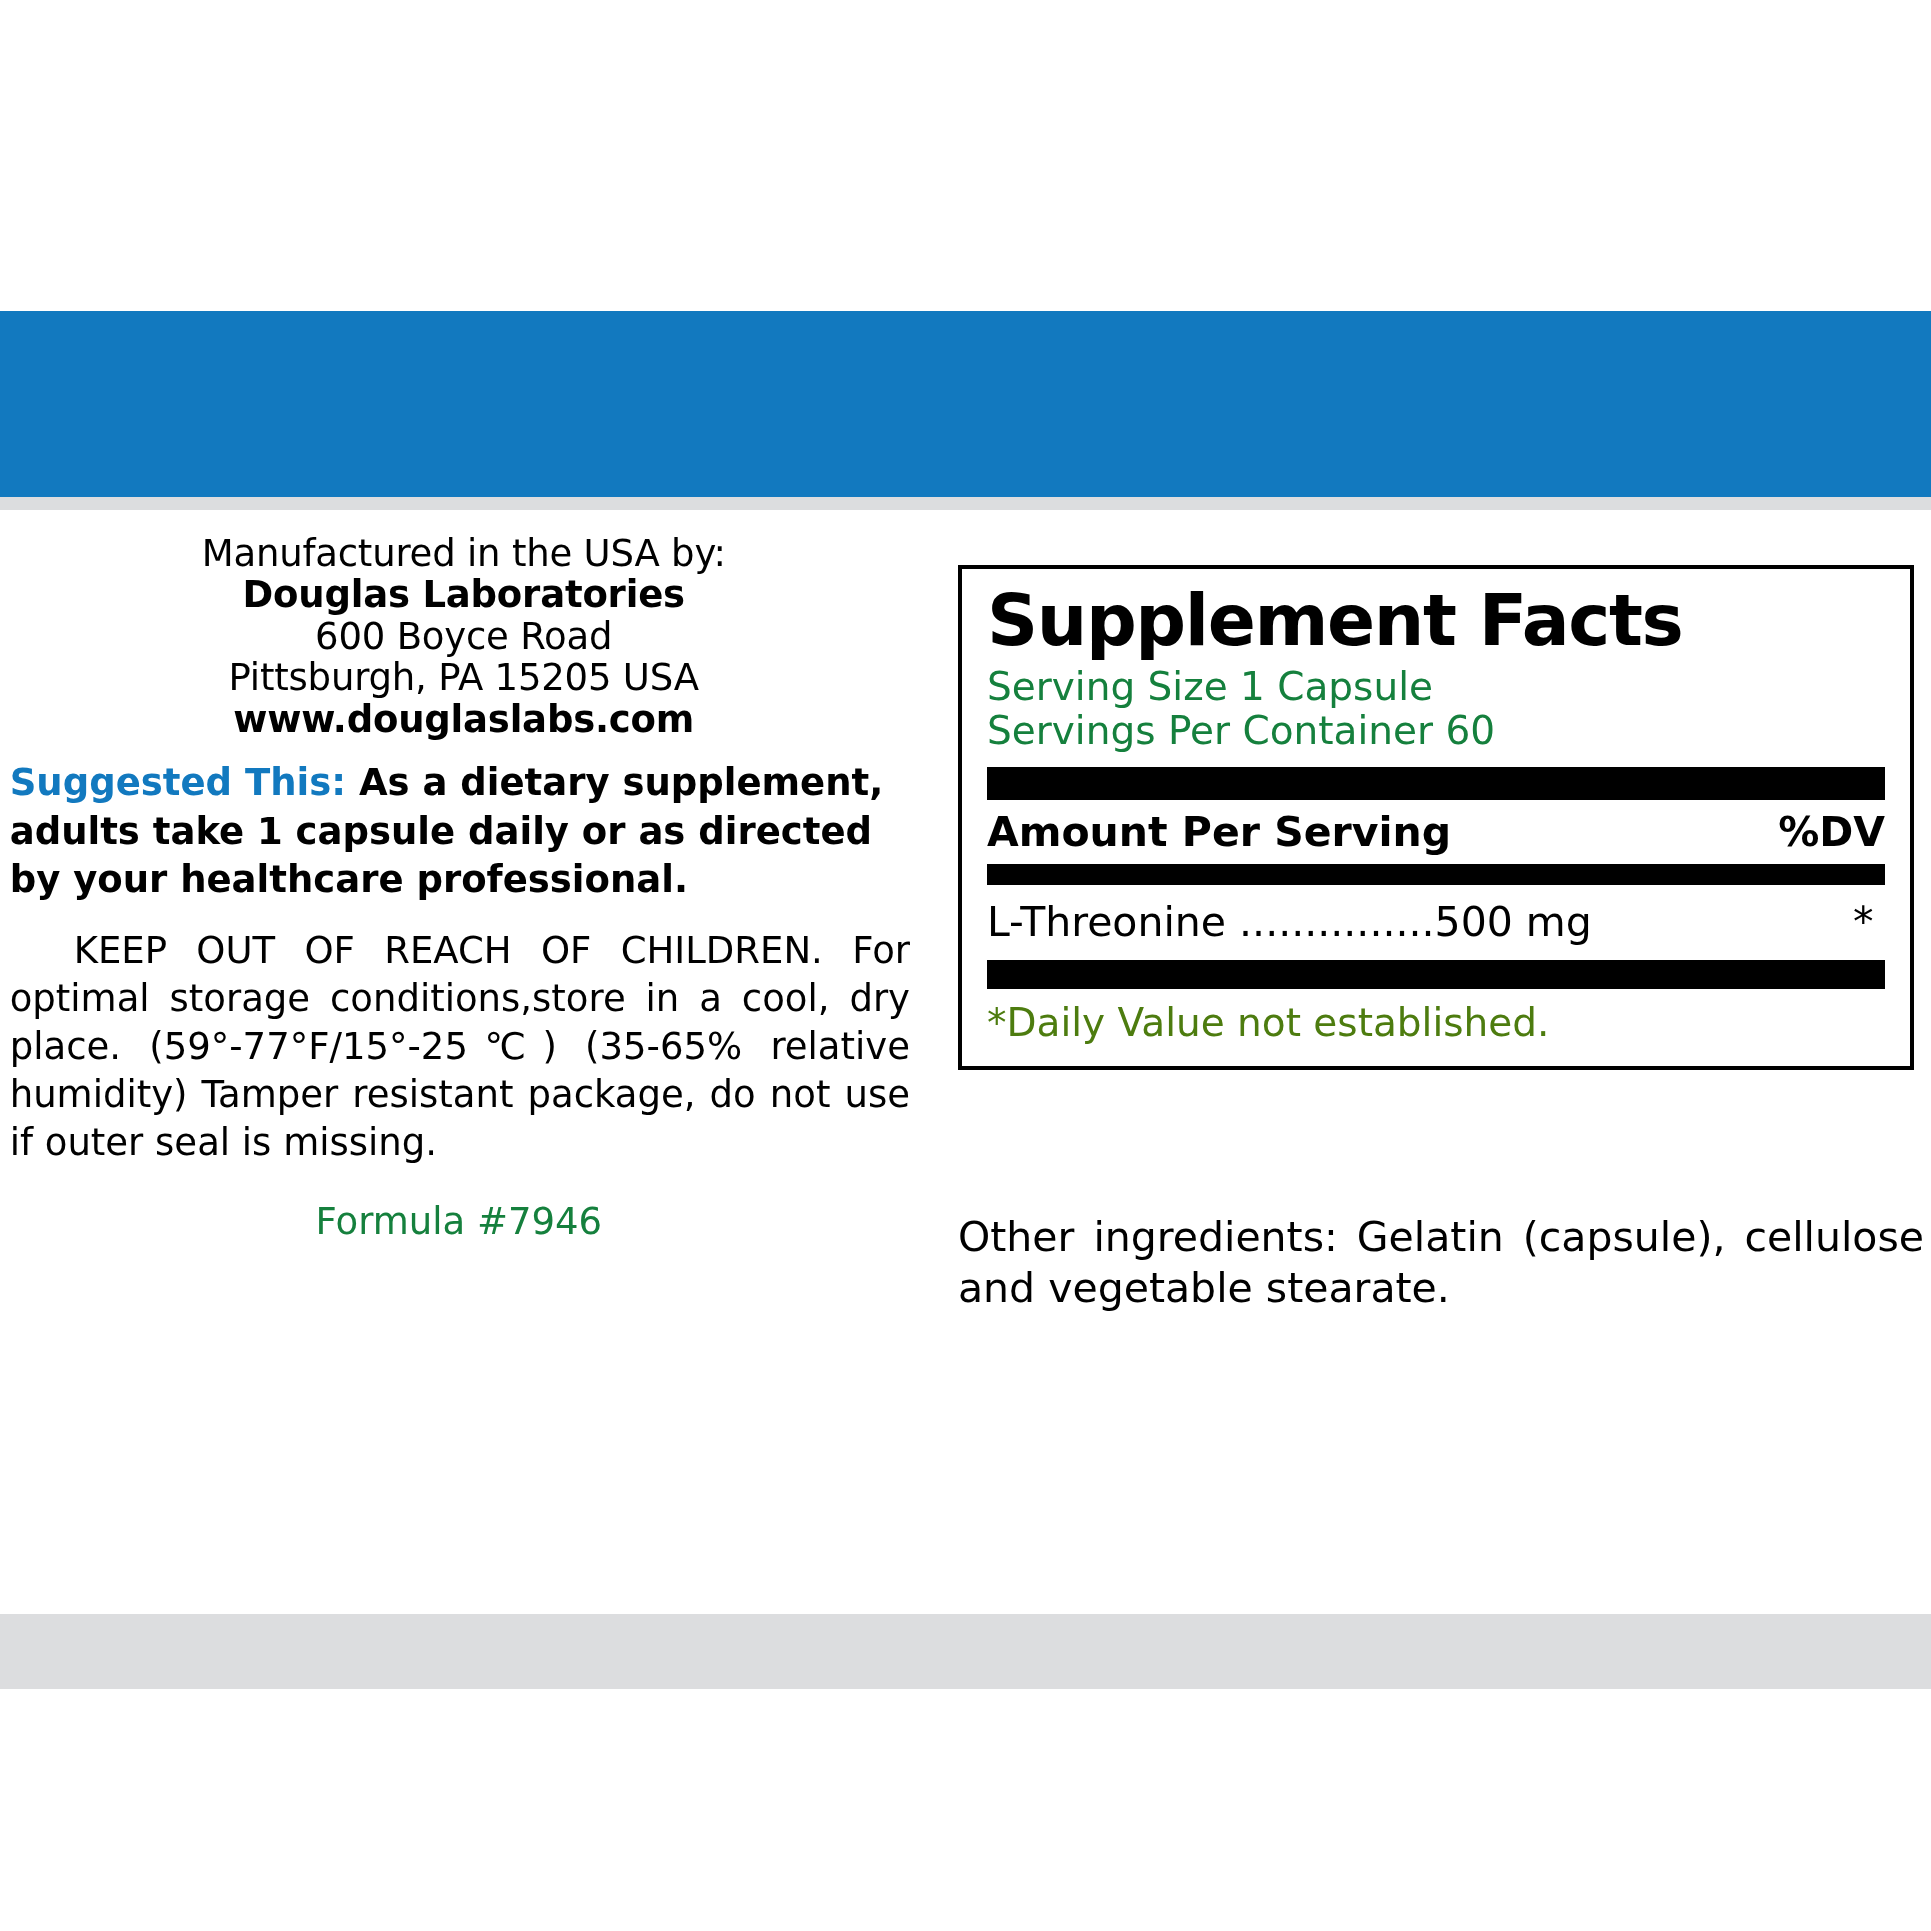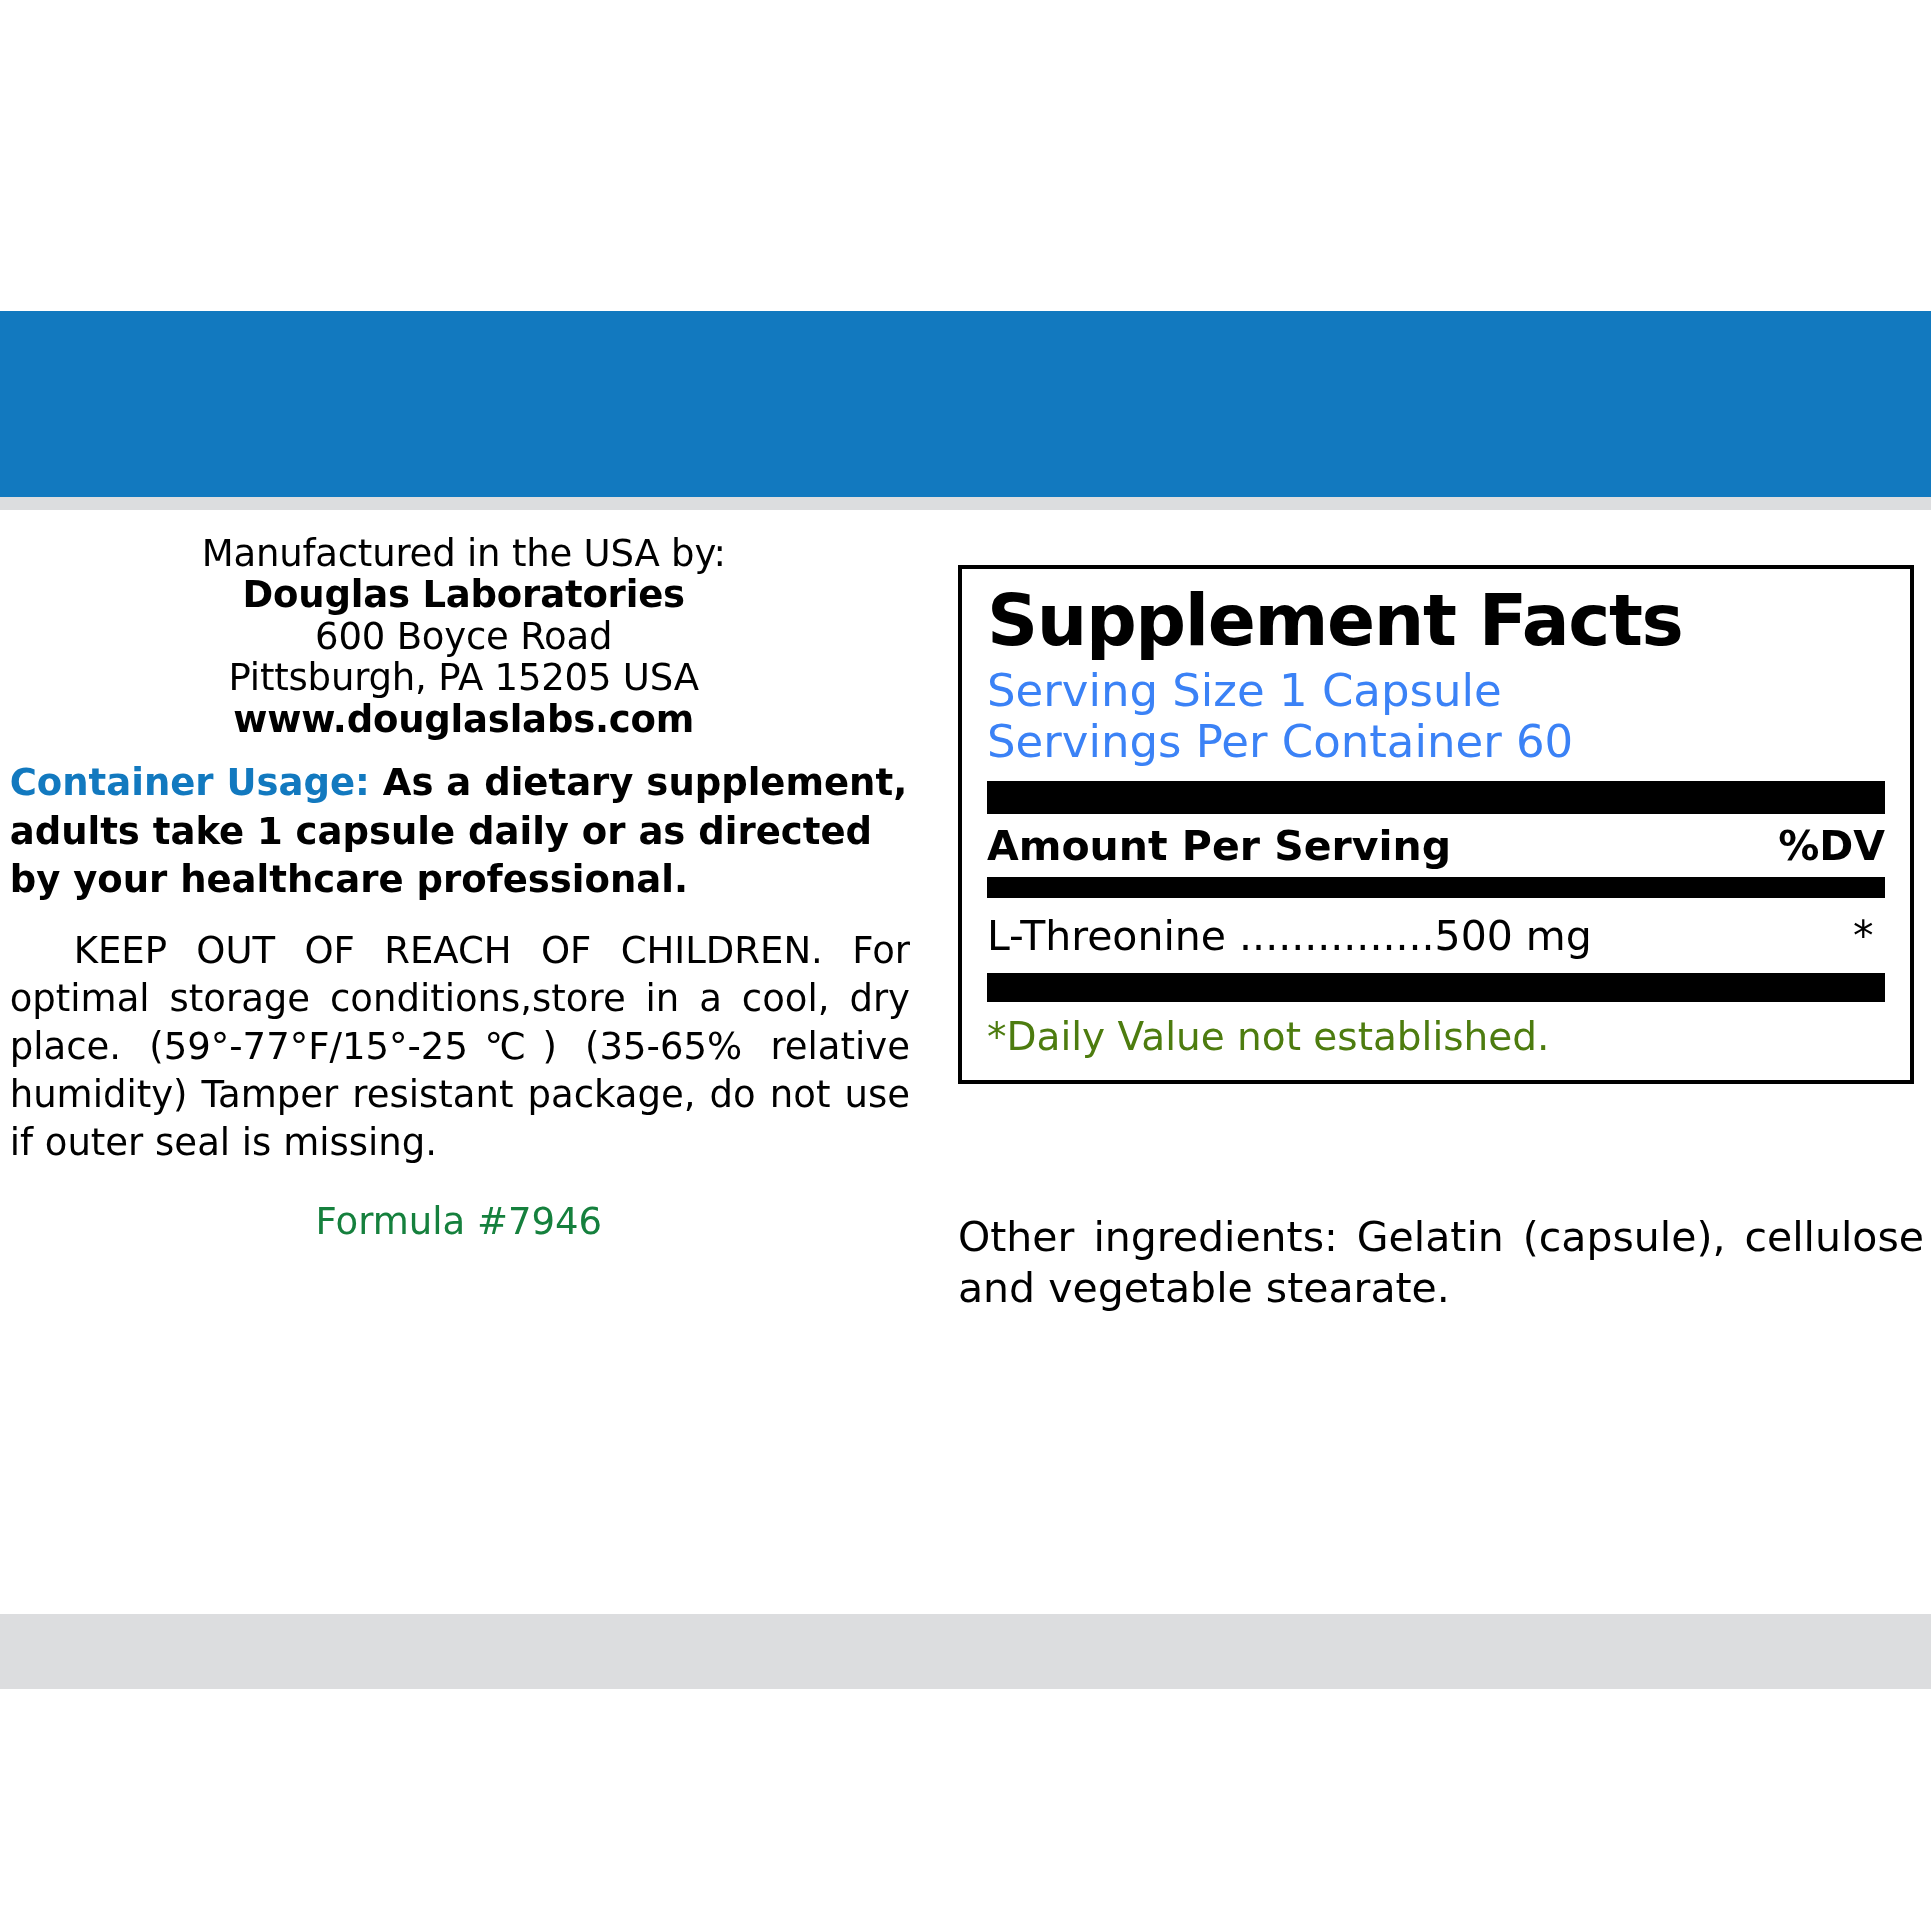--- a/index.html
+++ b/index.html
@@ -153,23 +153,23 @@
   .facts-title {
     font-size: 71px;
     font-weight: bold;
     letter-spacing: -1.4px;
     line-height: 1.05;
     color: #000;
     margin-bottom: 5.8px;
   }
 
   .facts-serving {
-    font-size: 45px;
+    font-size: 39px;
     line-height: 1.14;
-    color: #3b82f6;
+    color: #15803d;
   }
 
   .bar-thick {
     height: 33px;
     background: #000;
     margin: 13.5px 0 0 0;
   }
   .bar-mid {
     height: 21px;
     background: #000;
@@ -241,21 +241,21 @@
     <div class="mfg-block">
       <div class="mfg-line">Manufactured in the USA by:</div>
       <div class="mfg-line bold">Douglas Laboratories</div>
       <div class="mfg-line">600 Boyce Road</div>
       <div class="mfg-line">Pittsburgh, PA 15205 USA</div>
       <div class="mfg-line bold">www.douglaslabs.com</div>
     </div>
 
 
     <div class="usage">
-      <span class="usage-head">Container Usage:</span><span> As a dietary supplement, adults take 1 capsule daily or as directed by your healthcare professional.</span>
+      <span class="usage-head">Suggested This:</span><span> As a dietary supplement, adults take 1 capsule daily or as directed by your healthcare professional.</span>
     </div>
 
     <div class="storage">
       <span class="indent"></span><span>KEEP OUT OF REACH OF CHILDREN.</span>
       <span>For optimal storage conditions,store in a cool, dry place. (59°-77°F/15°-25℃) (35-65% relative humidity) Tamper resistant package, do not use if outer seal is missing.</span>
     </div>
 
     <div class="formula">Formula #7946</div>
   </div>
 

